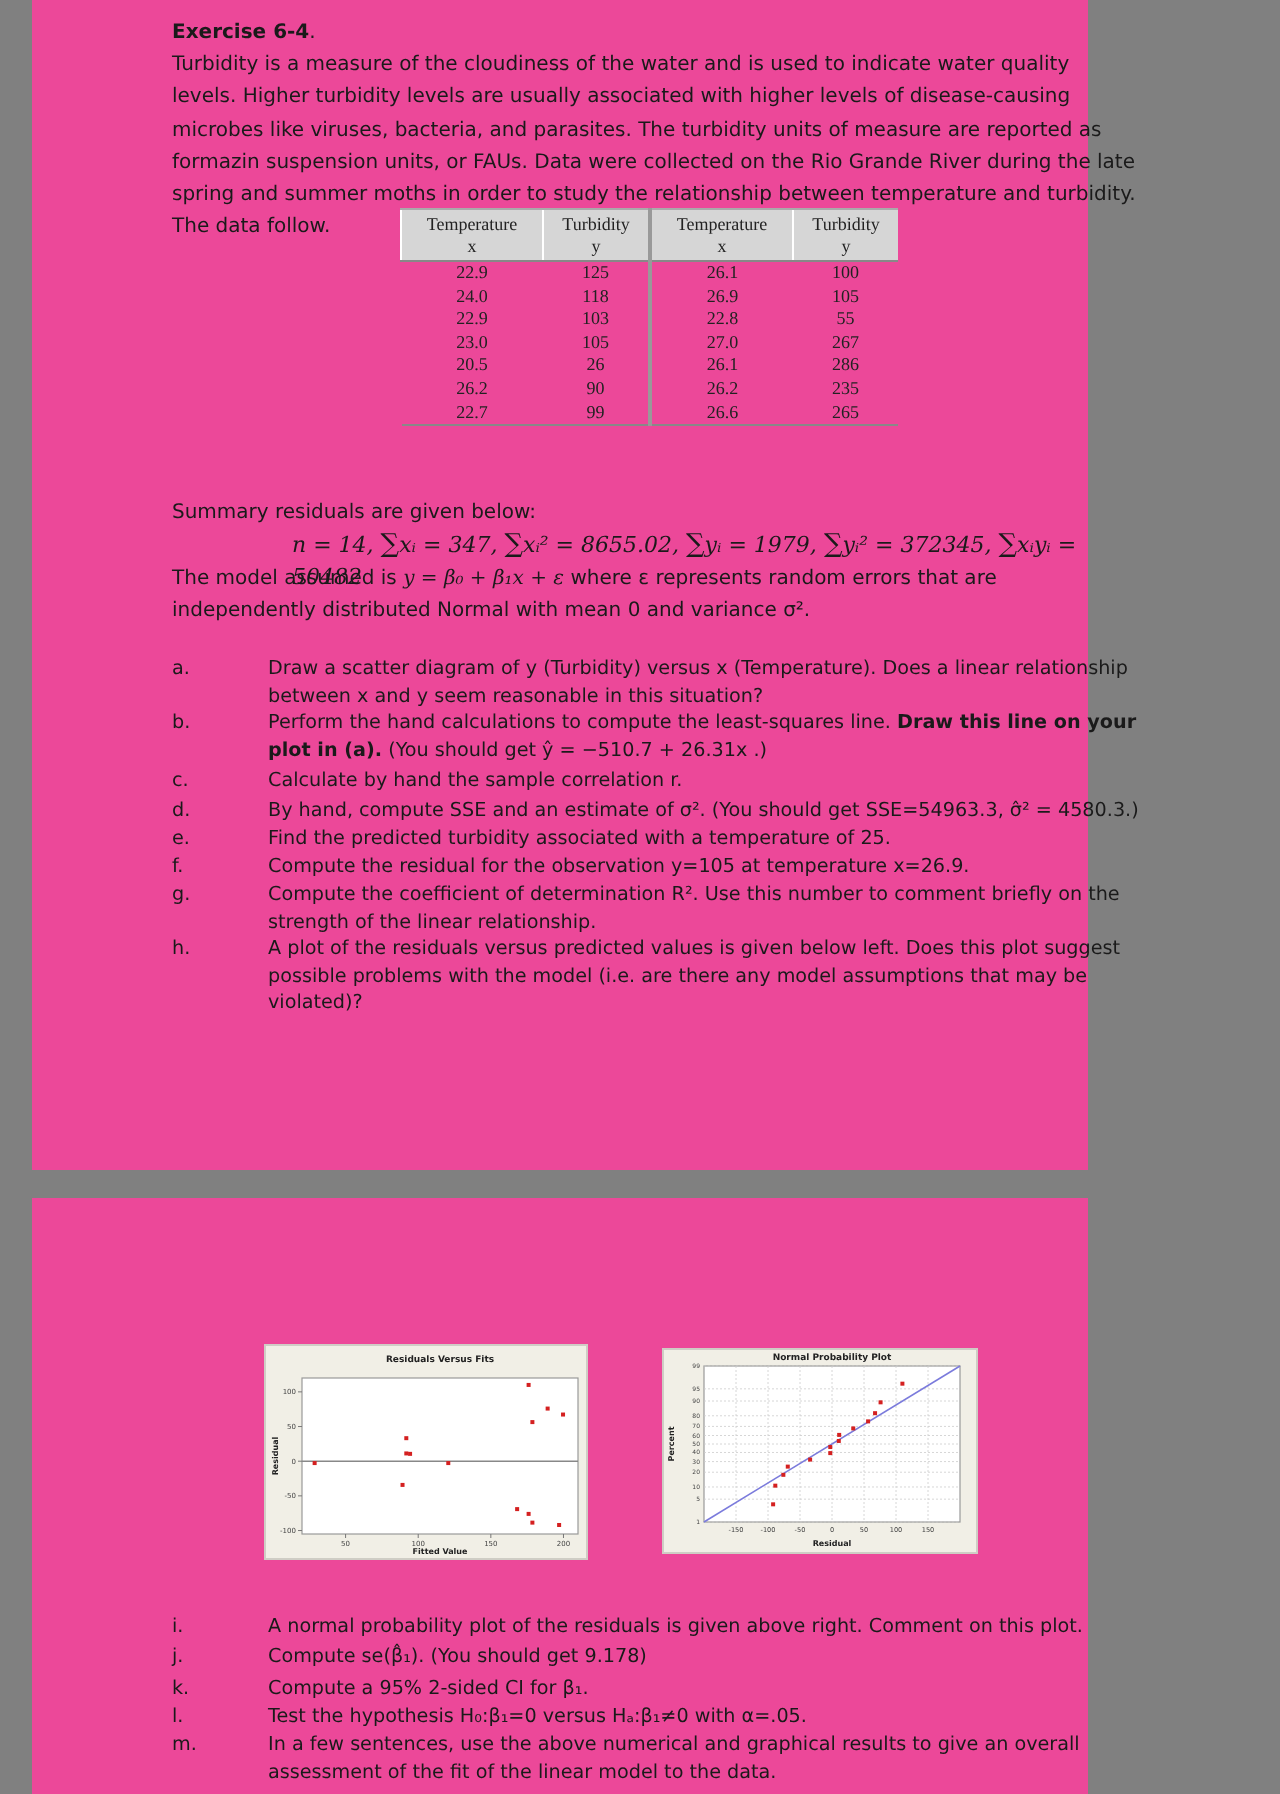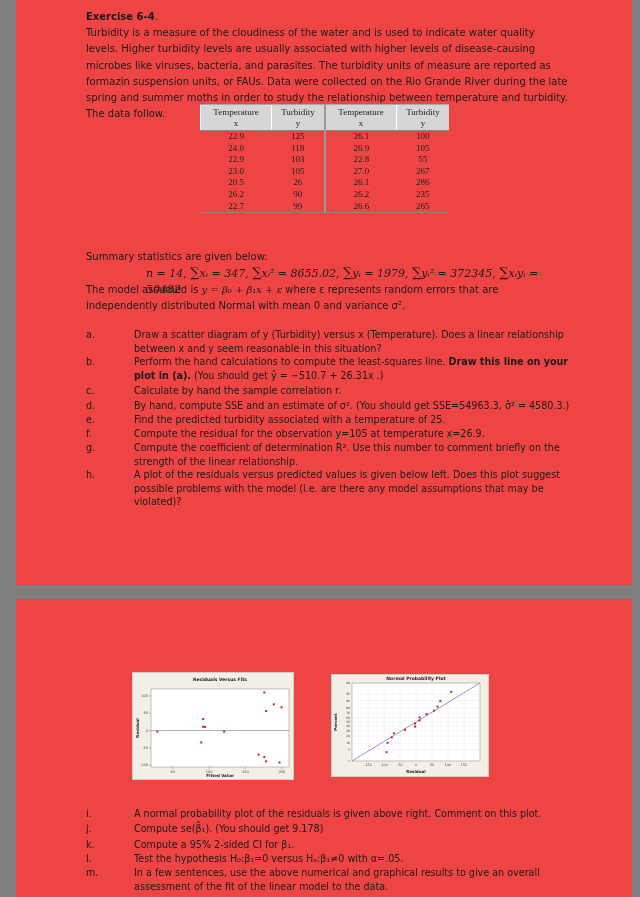--- a/index.html
+++ b/index.html
@@ -1,20 +1,20 @@
 <!DOCTYPE html>
 <html><head>
 <meta charset="utf-8">
 <style>
   html, body { margin: 0; padding: 0; }
   body {
     width: 640px; height: 897px; background: #808080; position: relative; overflow: hidden;
     font-family: "DejaVu Sans", sans-serif; color: #1a1a1a;
   }
-  .page { position: absolute; left: 16px; width: 616px; background: #ef4444; }
+  .page { position: absolute; left: 16px; width: 528px; background: #ec4899; }
   #page1 { top: 0; height: 585px; }
   #page2 { top: 599px; height: 298px; }
   .bold { font-weight: bold; }
   .para { position: absolute; left: 70px; width: 480px; font-size: 10px; line-height: 16.3px; }
   .item { position: absolute; left: 70px; width: 480px; font-size: 9.6px; line-height: 13.6px; }
   .item .lbl { position: absolute; left: 0; top: 0; }
   .item .body { position: absolute; left: 48px; width: 450px; }
   .math { font-family: "DejaVu Serif", serif; font-style: italic; }
   .sum { font-style: normal; font-family: "DejaVu Serif", serif; font-size: 13px; }
 
@@ -92,21 +92,21 @@
         </tr>
         <tr class="last">
           <td>22.7</td>
           <td>99</td>
           <td class="sep">26.6</td>
           <td>265</td>
         </tr>
       </tbody>
   </table>
 
-  <div class="para" style="top:249px;">Summary statistics are given below:</div>
+  <div class="para" style="top:249px;">Summary residuals are given below:</div>
   <div class="para math" style="top:265px; left:130px; width:420px; font-size:11px;">
     <span>n = 14,</span>
     <span class="sum">∑</span><span>xᵢ = 347,</span>
     <span class="sum">∑</span><span>xᵢ² = 8655.02,</span>
     <span class="sum">∑</span><span>yᵢ = 1979,</span>
     <span class="sum">∑</span><span>yᵢ² = 372345,</span>
     <span class="sum">∑</span><span>xᵢyᵢ = 50482</span>
   </div>
   <div class="para" style="top:282px;">
     <span>The model assumed is</span>

